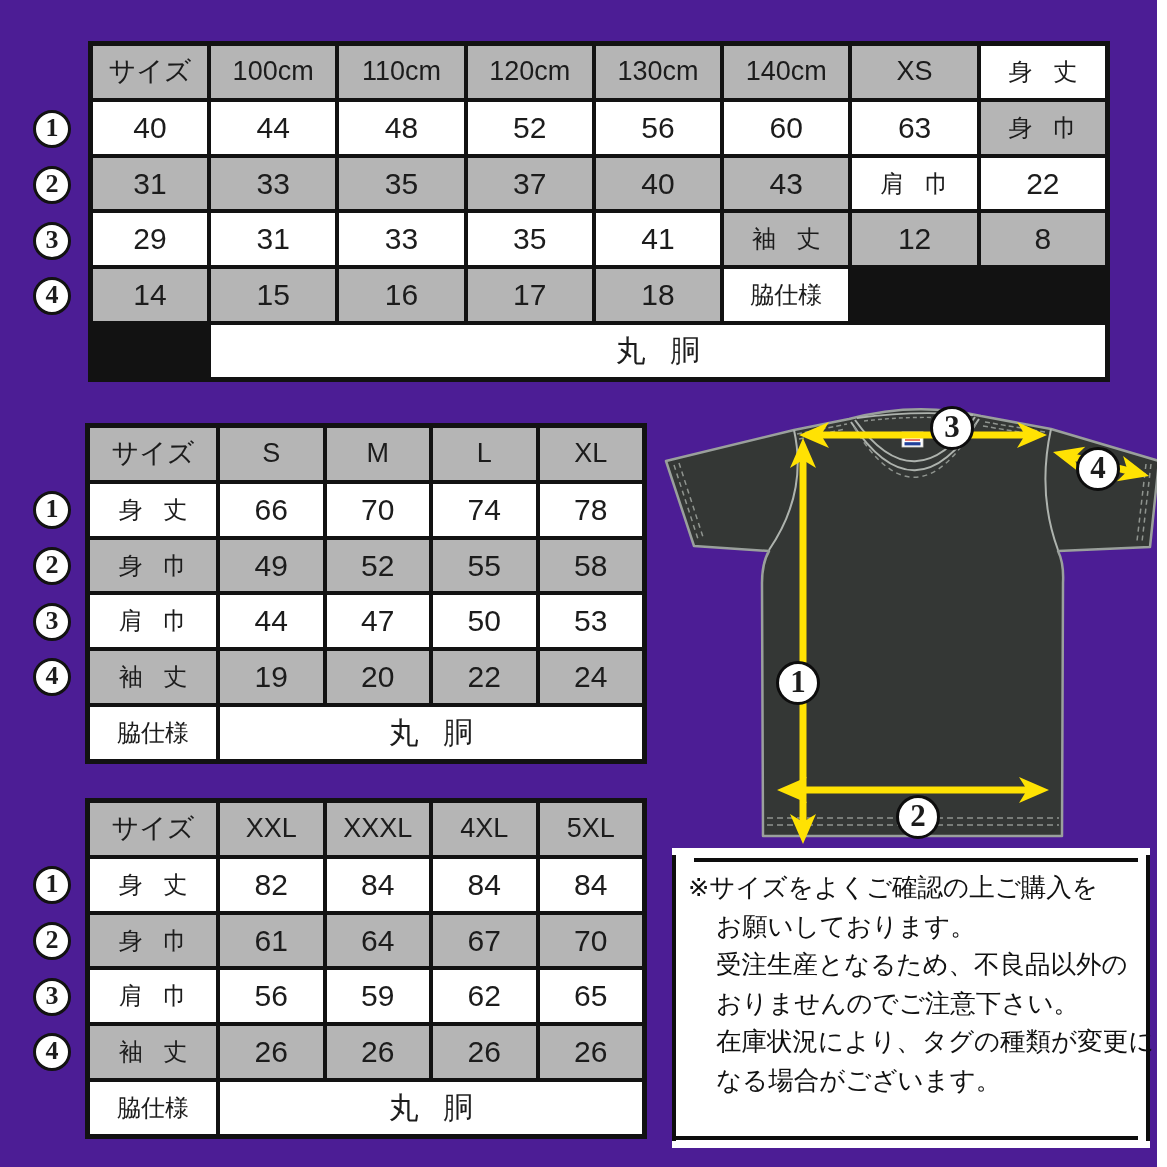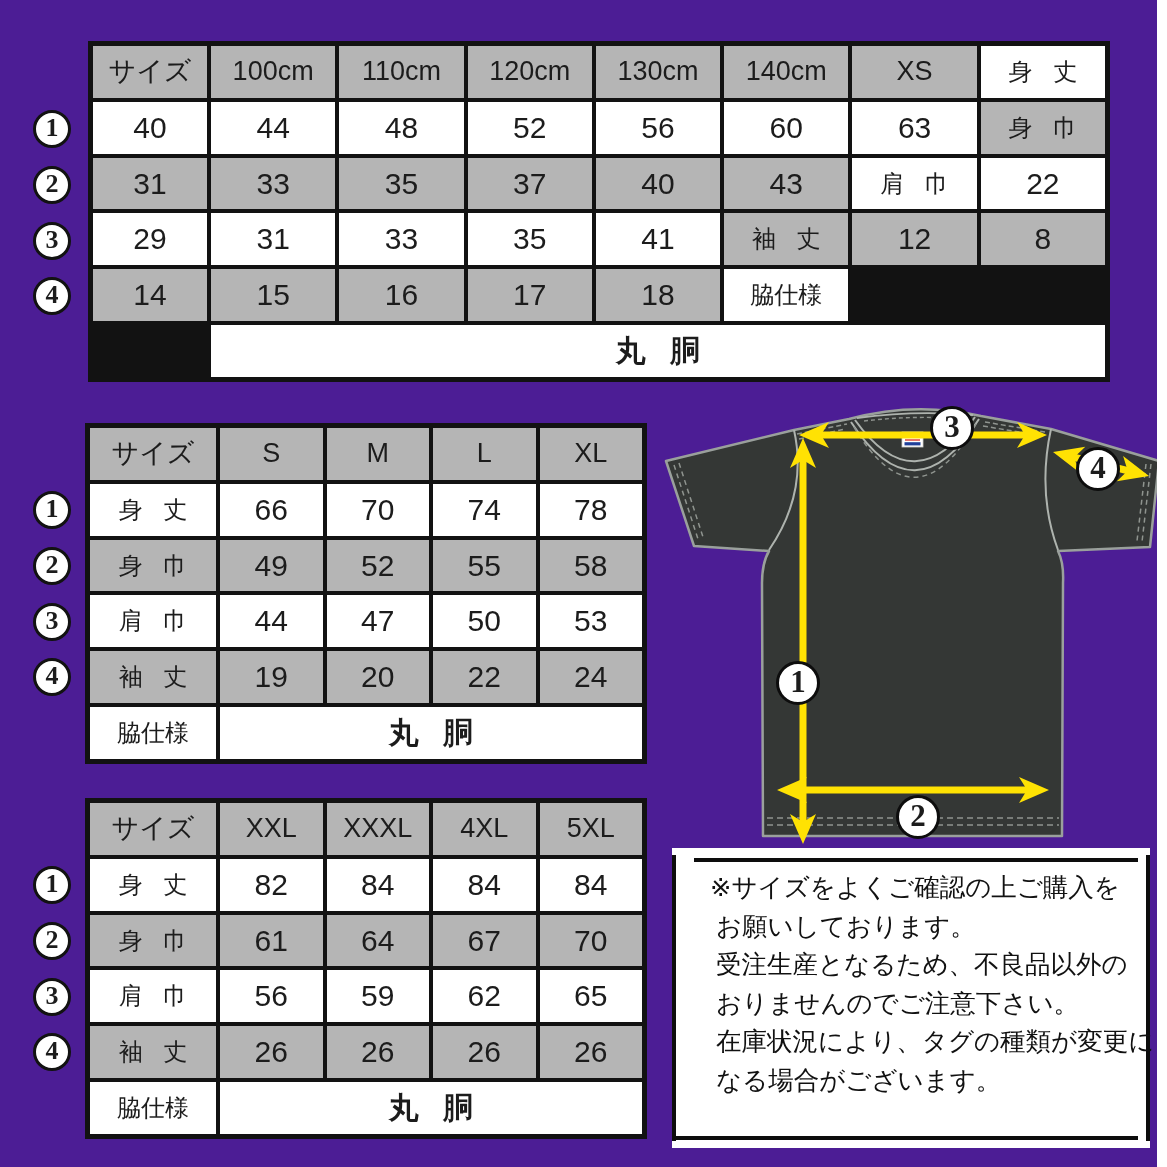--- a/index.html
+++ b/index.html
@@ -23,21 +23,21 @@
   .t3{left:85px;top:798px;width:562px;height:341px;
       grid-template-columns:var(--labelw) repeat(4,1fr);}
   .cell{
     background:#ffffff;display:flex;align-items:center;justify-content:center;
     font-size:30px;line-height:1;
   }
   .cell.gray{background:#b5b5b5;}
   .cell.head{background:#b5b5b5;font-size:27px;}
   .cell.label{font-size:24px;word-spacing:14px;}
   .cell.val{font-size:30px;}
-  .cell.span{word-spacing:16px;font-weight:bold;}
+  .cell.span{word-spacing:16px;}
   
   .circles{position:absolute;left:33px;display:flex;flex-direction:column;gap:17.8px;}
   .c1{top:110px}.c2{top:491px}.c3{top:866px}
   .num-circle{
     width:38px;height:38px;box-sizing:border-box;border:3px solid #121212;
     border-radius:50%;background:#fff;display:flex;align-items:center;justify-content:center;
     font-family:"Liberation Serif","DejaVu Serif",serif;font-weight:700;font-size:26px;
     padding-bottom:2px;
   }
   
@@ -58,21 +58,21 @@
   .nb{position:absolute;background:#0d0d0d;display:block;}
   .nb-l{left:0;top:7px;bottom:7px;width:4px;}
   .nb-r{right:0;top:7px;bottom:7px;width:4px;}
   .nb-t{top:10px;left:22px;right:12px;height:4px;}
   .nb-b{bottom:8px;left:4px;right:12px;height:4px;}
   .note-text{
     position:absolute;left:16px;top:20px;right:8px;
     font-size:25.5px;line-height:38.5px;letter-spacing:0;color:#111;
   }
   .note-line{padding-left:28px;white-space:nowrap;}
-  .note-line.lead{padding-left:0;text-align:center;}
+  .note-line.lead{padding-left:0;}
 </style>
 </head>
 <body>
 
 <div class="canvas">
 
   <div class="size-table t1" style="--labelw:114px">
       <div class="cell head">サイズ</div>
       <div class="cell head">100cm</div>
       <div class="cell head">110cm</div>

